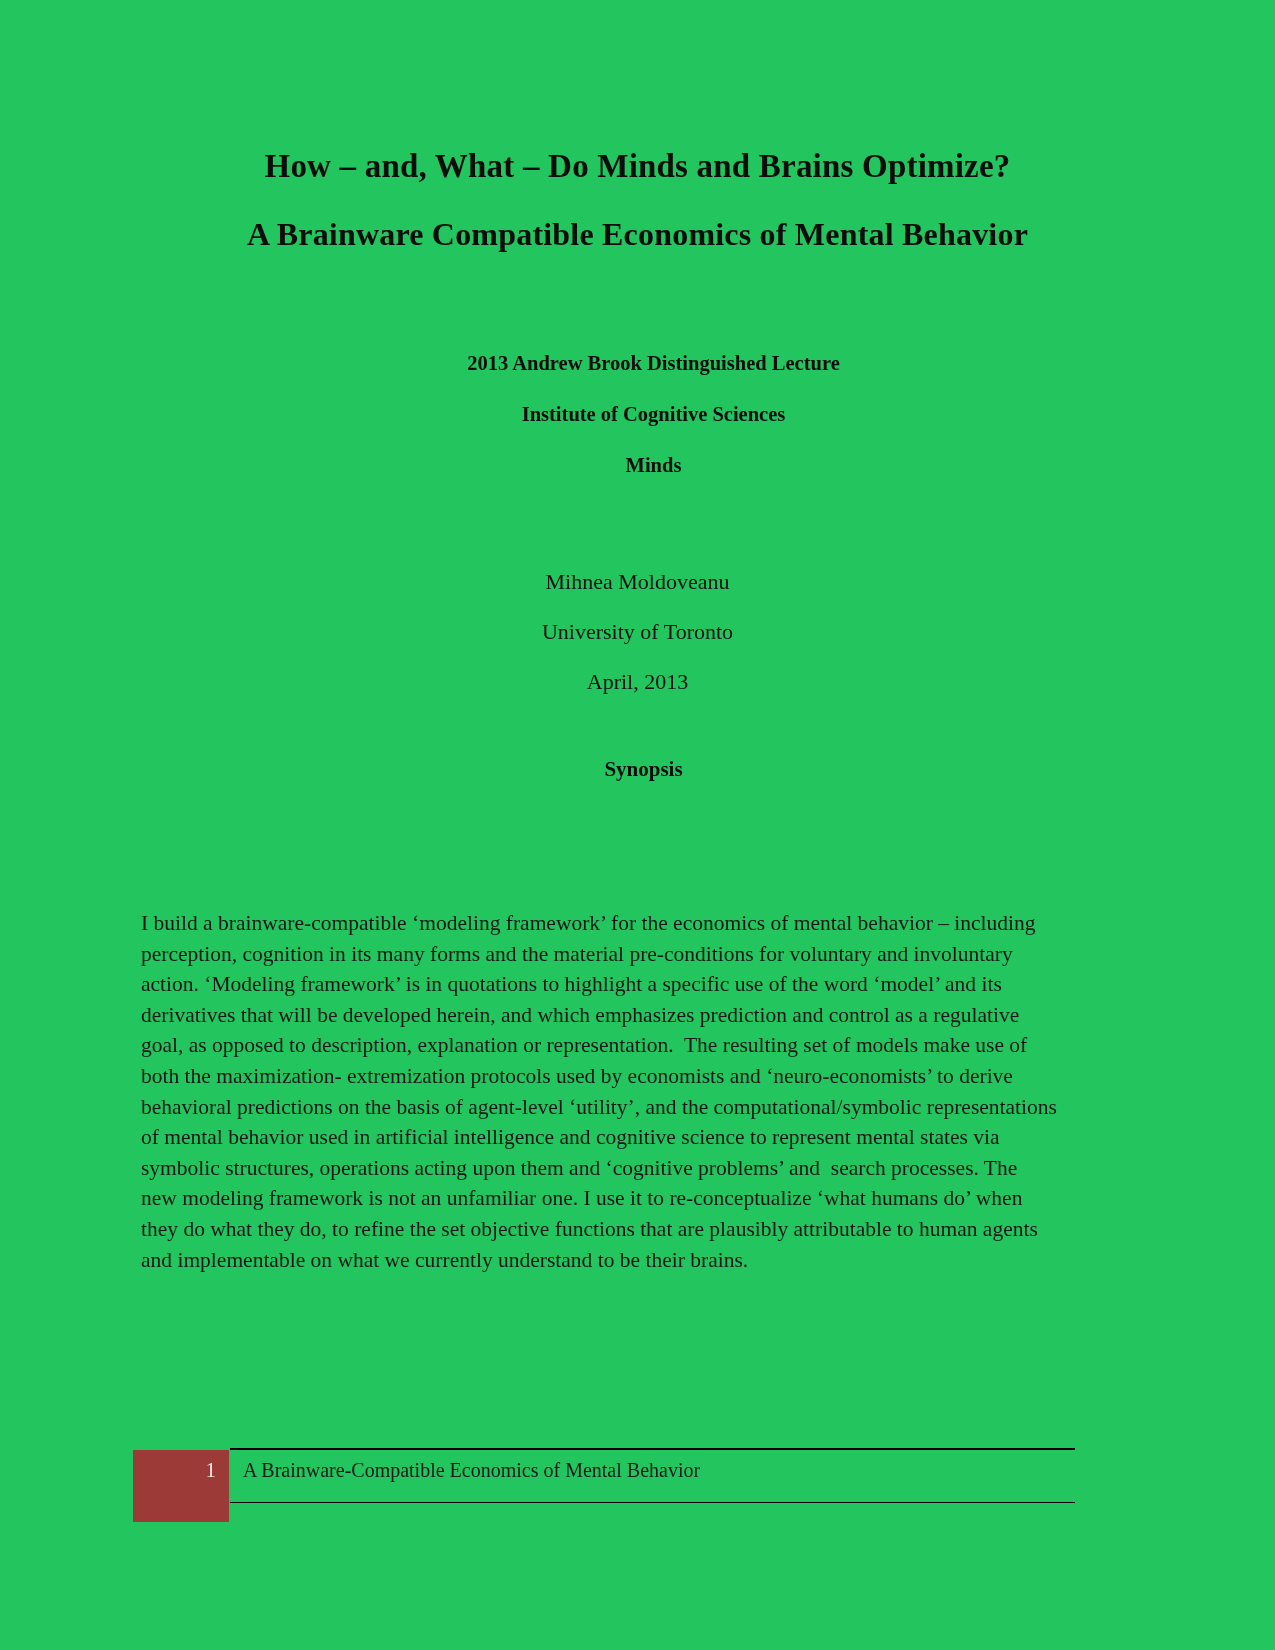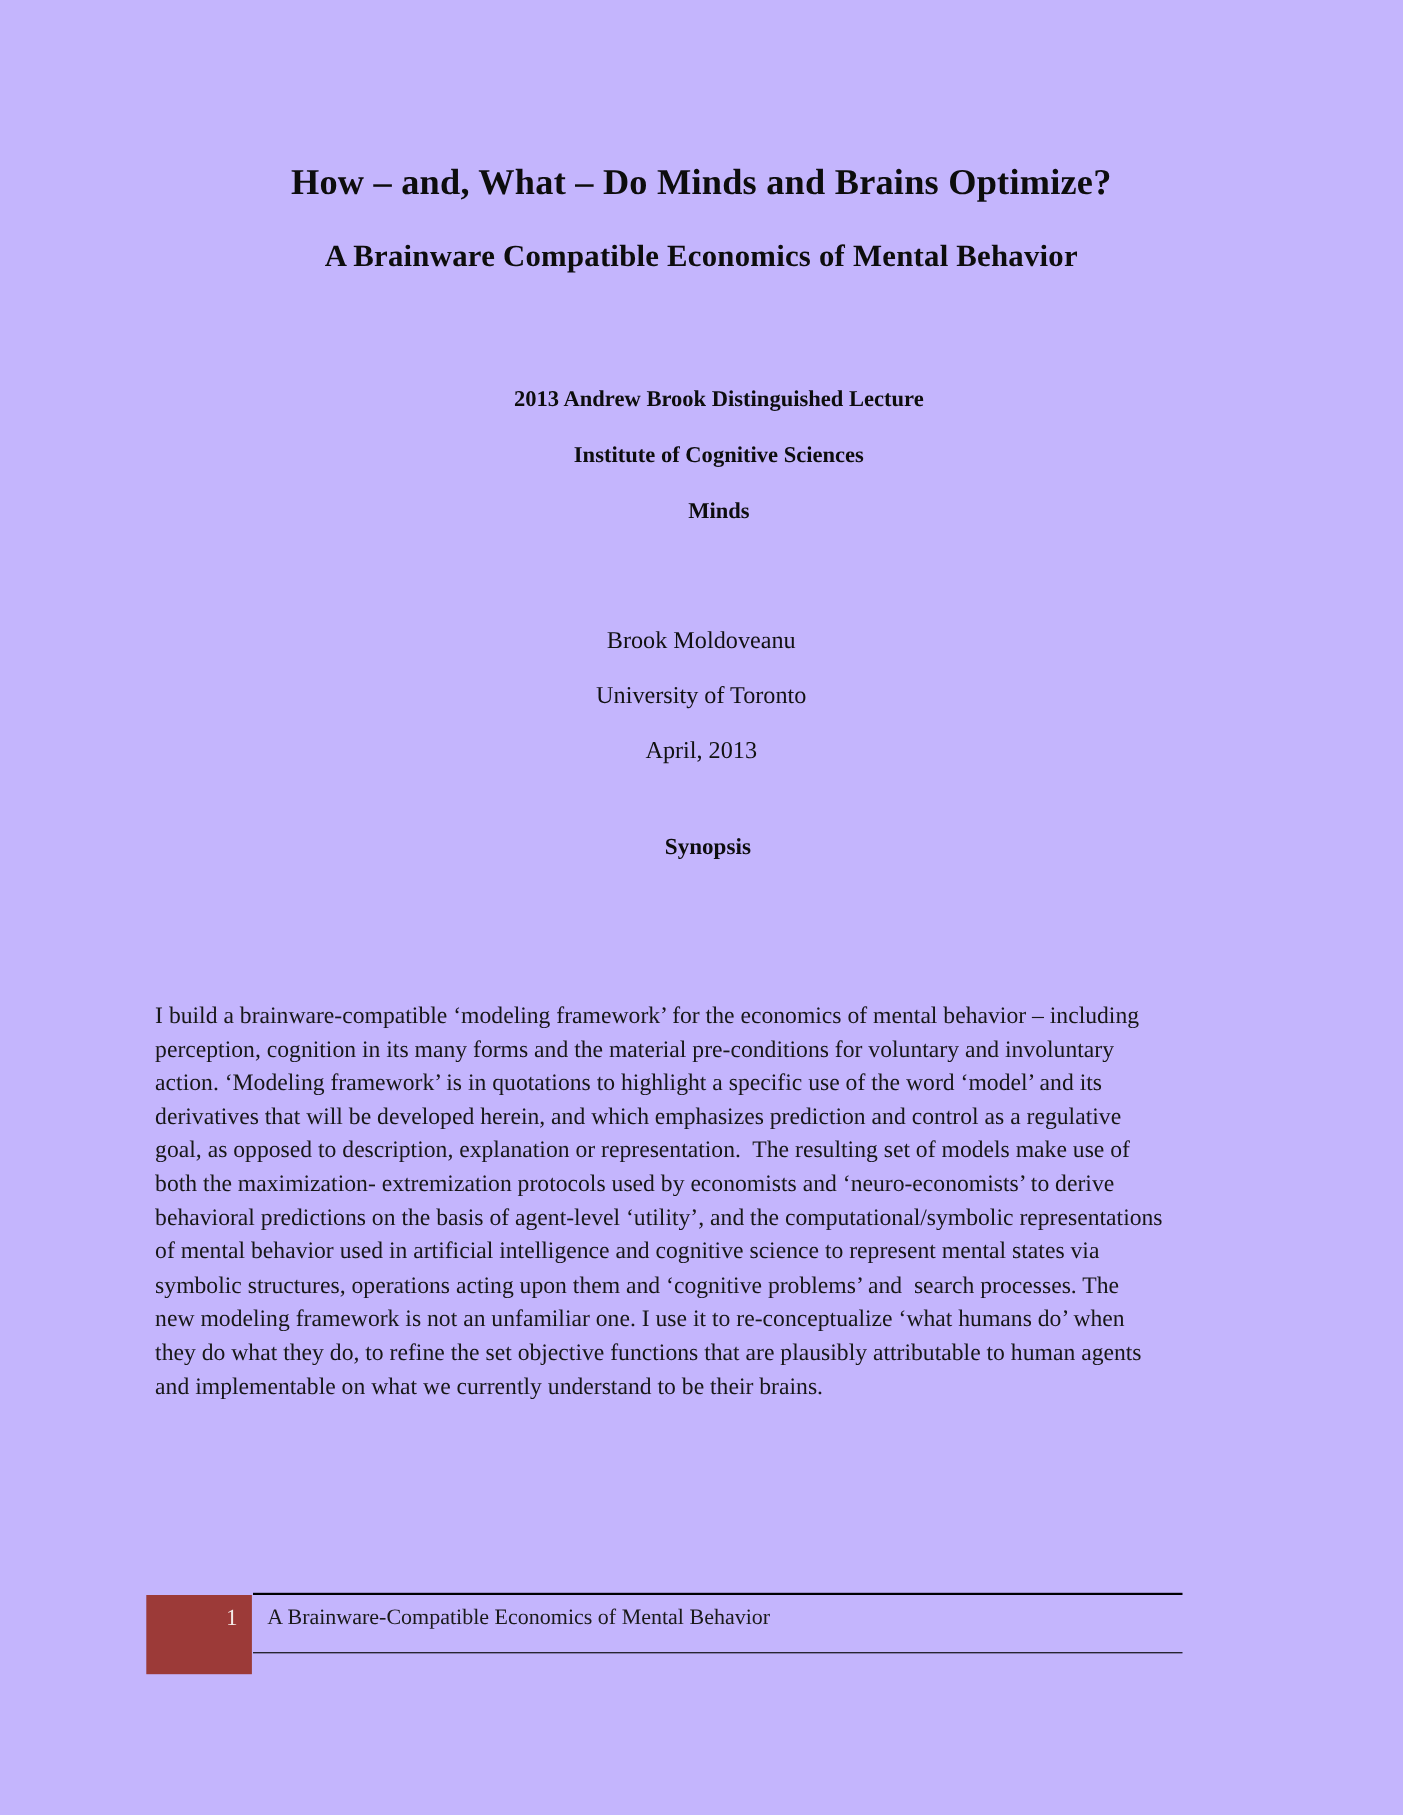--- a/index.html
+++ b/index.html
@@ -12,42 +12,42 @@
     height: 1650px;
     position: relative;
     font-family: "Liberation Serif", "DejaVu Serif", serif;
     color: #000000;
     overflow: hidden;
   }
 
   .page {
     position: absolute;
     inset: 0;
-    background: #c4b5fd;
+    background: #22c55e;
   }
 
   
   .title-block {
     position: absolute;
     left: 0;
     right: 0;
     top: 132px;
     text-align: center;
   }
   .title-line {
     font-family: "Liberation Serif", "DejaVu Serif", serif;
     font-weight: bold;
     font-size: 33px;
     line-height: 68px;
     letter-spacing: 0.2px;
     color: #0d0d0d;
     white-space: nowrap;
   }
   .title-line.second {
-    font-size: 28px;
+    font-size: 32px;
   }
 
   
   .event-block {
     position: absolute;
     left: 0;
     right: 0;
     top: 338px;
     text-align: center;
     margin-left: 32px;
@@ -161,21 +161,21 @@
     <div class="title-line second">A Brainware Compatible Economics of Mental Behavior</div>
   </div>
 
   <div class="event-block">
     <div class="event-line">2013 Andrew Brook Distinguished Lecture</div>
     <div class="event-line">Institute of Cognitive Sciences</div>
     <div class="event-line">Minds</div>
   </div>
 
   <div class="author-block">
-    <div class="author-line">Brook Moldoveanu</div>
+    <div class="author-line">Mihnea Moldoveanu</div>
     <div class="author-line">University of Toronto</div>
     <div class="author-line">April, 2013</div>
   </div>
 
   <div class="synopsis-heading">Synopsis</div>
 
   <div class="abstract">I build a brainware-compatible ‘modeling framework’ for the economics of mental behavior – including perception, cognition in its many forms and the material pre-conditions for voluntary and involuntary action. ‘Modeling framework’ is in quotations to highlight a specific use of the word ‘model’ and its derivatives that will be developed herein, and which emphasizes prediction and control as a regulative goal, as opposed to description, explanation or representation.  The resulting set of models make use of both the maximization- extremization protocols used by economists and ‘neuro-economists’ to derive behavioral predictions on the basis of agent-level ‘utility’, and the computational/symbolic representations of mental behavior used in artificial intelligence and cognitive science to represent mental states via symbolic structures, operations acting upon them and ‘cognitive problems’ and  search processes. The new modeling framework is not an unfamiliar one. I use it to re-conceptualize ‘what humans do’ when they do what they do, to refine the set objective functions that are plausibly attributable to human agents and implementable on what we currently understand to be their brains.</div>
 
   <div class="footer">
     <div class="footer-rule-top"></div>

